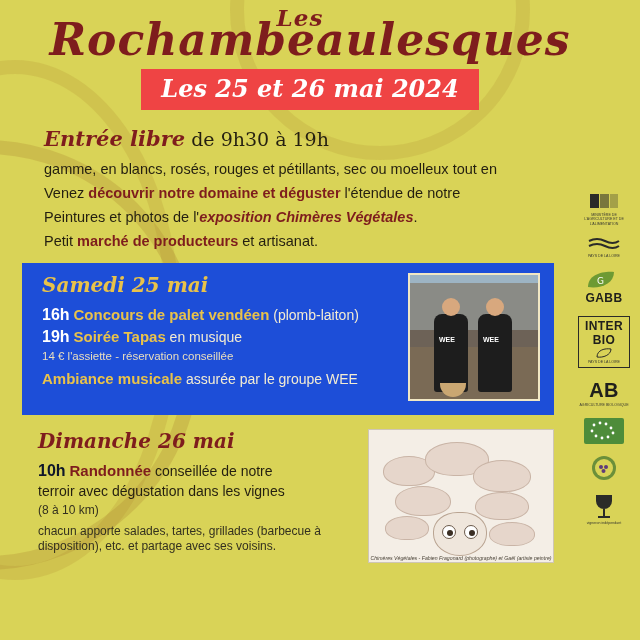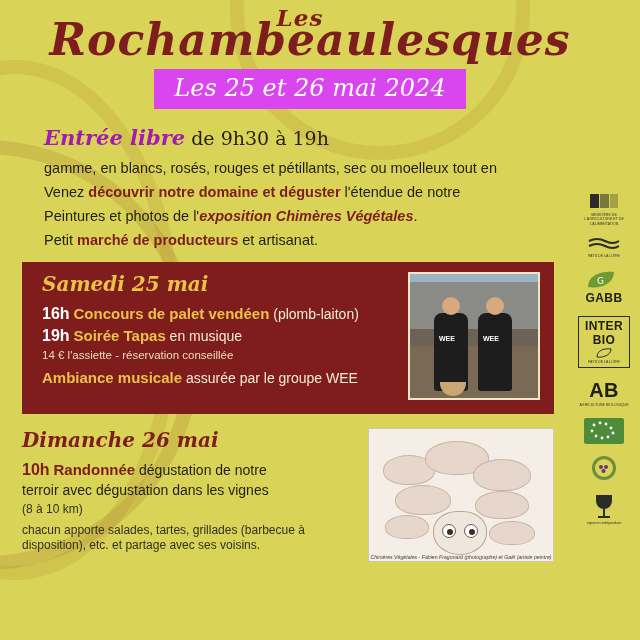--- a/index.html
+++ b/index.html
@@ -42,42 +42,42 @@
     font-family:"DejaVu Serif", serif; font-style:italic; font-weight:bold;
     color:#7e1d1d; font-size:23px; letter-spacing:1px;
     margin-left:-40px;
   }
   .title-main {
     font-family:"DejaVu Serif", serif; font-style:italic; font-weight:bold;
     color:#7e1d1d; font-size:44px; letter-spacing:1px; line-height:0.95;
     margin-top:-12px; margin-left:-20px;
   }
   .date-banner {
-    display:inline-block; background:#d946ef; color:#ffffff;
-    font-family:"DejaVu Serif", serif; font-weight:normal; font-style:italic;
+    display:inline-block; background:#ef4444; color:#ffffff;
+    font-family:"DejaVu Serif", serif; font-weight:bold; font-style:italic;
     font-size:24px; padding:5px 20px 7px; margin-top:8px; margin-left:-20px;
   }
 
   
   .intro { position:relative; z-index:3; padding:16px 96px 0 44px; color:#241f10; }
   .intro h2 {
     margin:0 0 9px 0; font-size:19px; font-weight:normal;
     font-family:"DejaVu Serif", serif;
   }
   .intro h2 .cursive {
-    font-style:italic; font-weight:bold; color:#a21caf; font-size:21px;
+    font-style:italic; font-weight:bold; color:#7f1d1d; font-size:21px;
   }
   .intro p { margin:0 0 5px 0; font-size:14.5px; line-height:1.32; }
   .intro .hl { color:#7e1d1d; font-weight:bold; }
   .intro .it { font-style:italic; font-weight:bold; color:#7e1d1d;margin-top:11px; }
 
   
   .panel-sat {
     position:relative; z-index:3; margin:12px 86px 0 22px;
-    background:#7f1d1d; color:#f2e9c8; padding:10px 14px 14px 20px;
+    background:#1d4ed8; color:#f2e9c8; padding:10px 14px 14px 20px;
     display:flex; gap:12px; min-height:148px;
   }
   .panel-sat .col-text { flex:1; }
   .day-title {
     font-family:"DejaVu Serif", serif; font-style:italic; font-weight:bold;
     color:#e9c24a; font-size:20px; margin-bottom:8px;
   }
   .row { margin-bottom:2px; font-size:14px; line-height:1.25; }
   .hour { color:#ffffff; font-weight:bold; font-size:16px; }
   .evt { color:#e9c24a; font-weight:bold; font-size:15px; }
@@ -91,24 +91,24 @@
   .photo .bldg { position:absolute; left:0; top:6%; width:100%; height:38%; background:#8a8b86; }
   .photo .ground { position:absolute; left:0; bottom:0; width:100%; height:42%; background:#7a6a55; }
   .photo .man { position:absolute; bottom:6%; width:34px; height:78px; background:#1d1d1d; border-radius:8px 8px 3px 3px; }
   .photo .m1 { left:24px; }
   .photo .m2 { left:68px; }
   .photo .head { position:absolute; top:-16px; left:8px; width:18px; height:18px; border-radius:50%; background:#d8a87e; }
   .photo .wee { position:absolute; top:22px; left:5px; font-size:7px; color:#fff; font-weight:bold; }
   .photo .bowl { position:absolute; bottom:2%; left:30px; width:26px; height:14px; border-radius:0 0 13px 13px; background:#caa772; }
 
   
-  .sunday { position:relative; z-index:3; padding:14px 86px 0 22px; display:flex; gap:14px; }
+  .sunday { position:relative; z-index:3; padding:14px 86px 0 22px; display:flex; gap:14px;margin-left:16px; }
   .sunday .col-text { flex:1; color:#241f10; }
   .sunday .day-title { color:#7e1d1d; }
-  .sunday .hour { color:#7f1d1d; }
+  .sunday .hour { color:#0f172a; }
   .sunday .evt { color:#7e1d1d; }
   .sunday .plain { color:#241f10; }
   .sunday .sub { color:#33301f; font-size:12px; }
   .art {
     width:186px; flex:none; background:#f4eee6; border:1px solid #cfc6b4;
     position:relative; height:134px; overflow:hidden;
   }
   .art .shroom { position:absolute; border-radius:50% 50% 45% 45%; background:#e6d6cb; border:1px solid #c9b4a6; }
   .art .owl { position:absolute; left:64px; bottom:6px; width:54px; height:44px; background:#efe6dc; border-radius:45% 45% 50% 50%; border:1px solid #b9a492; }
   .art .eye { position:absolute; top:12px; width:14px; height:14px; border-radius:50%; background:#fff; border:1px solid #6b5a4b; }
@@ -184,21 +184,21 @@
       <div class="bowl"></div>
     </div>
   </div>
 
   <div class="sunday">
     <div class="col-text">
       <div class="day-title">Dimanche 26 mai</div>
 
       <div class="row">
         <span class="hour">10h</span>
-        <span class="evt">Randonnée</span><span class="plain"> dégustation de notre</span>
+        <span class="evt">Randonnée</span><span class="plain"> conseillée de notre</span>
       </div>
       <div class="row">terroir avec dégustation dans les vignes</div>
       <div class="sub">(8 à 10 km)</div>
 
       <div class="sub">chacun apporte salades, tartes, grillades (barbecue à disposition), etc. et partage avec ses voisins.</div>
     </div>
 
     <div class="art">
       <div class="shroom" style="left:14px; top:26px; width:52px; height:30px;"></div>
       <div class="shroom" style="left:56px; top:12px; width:64px; height:34px;"></div>

